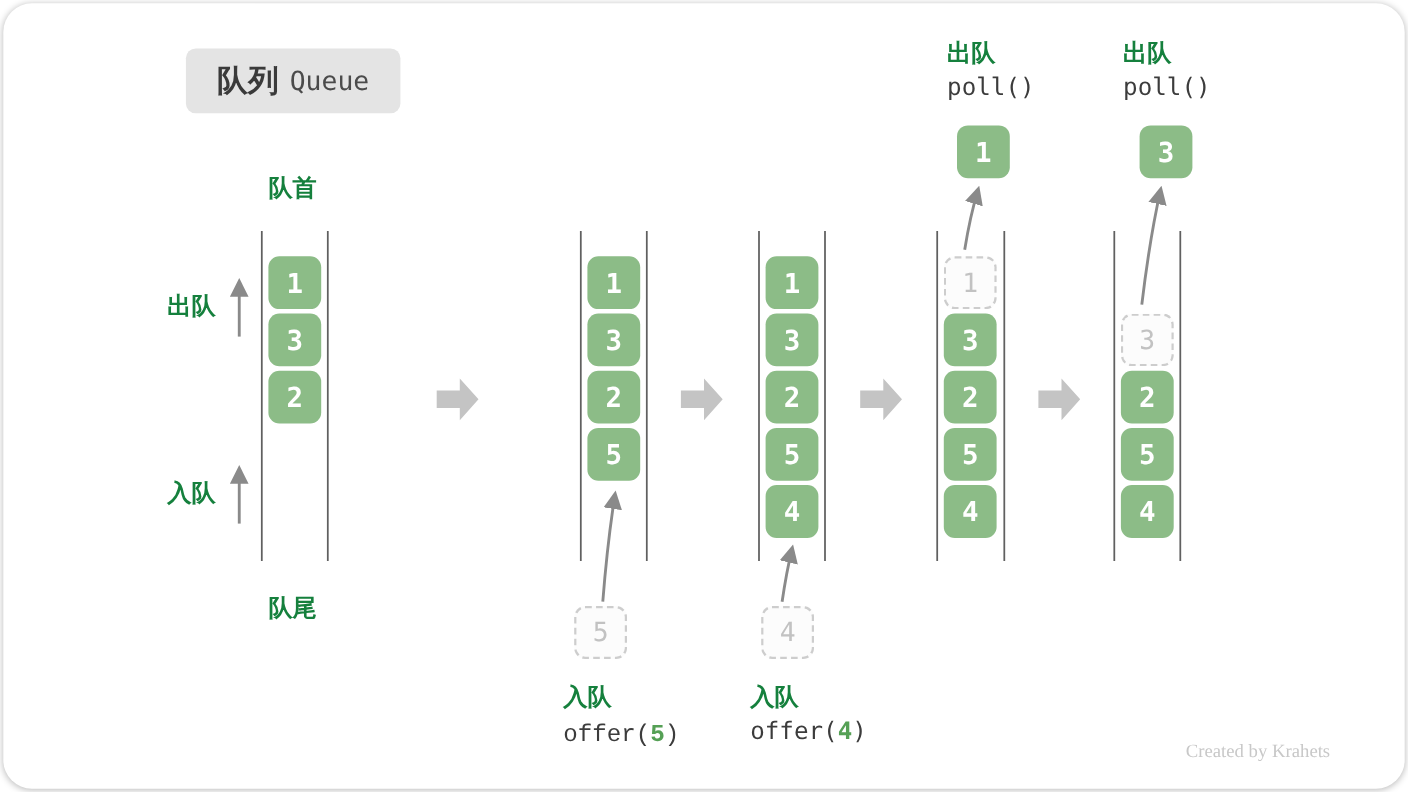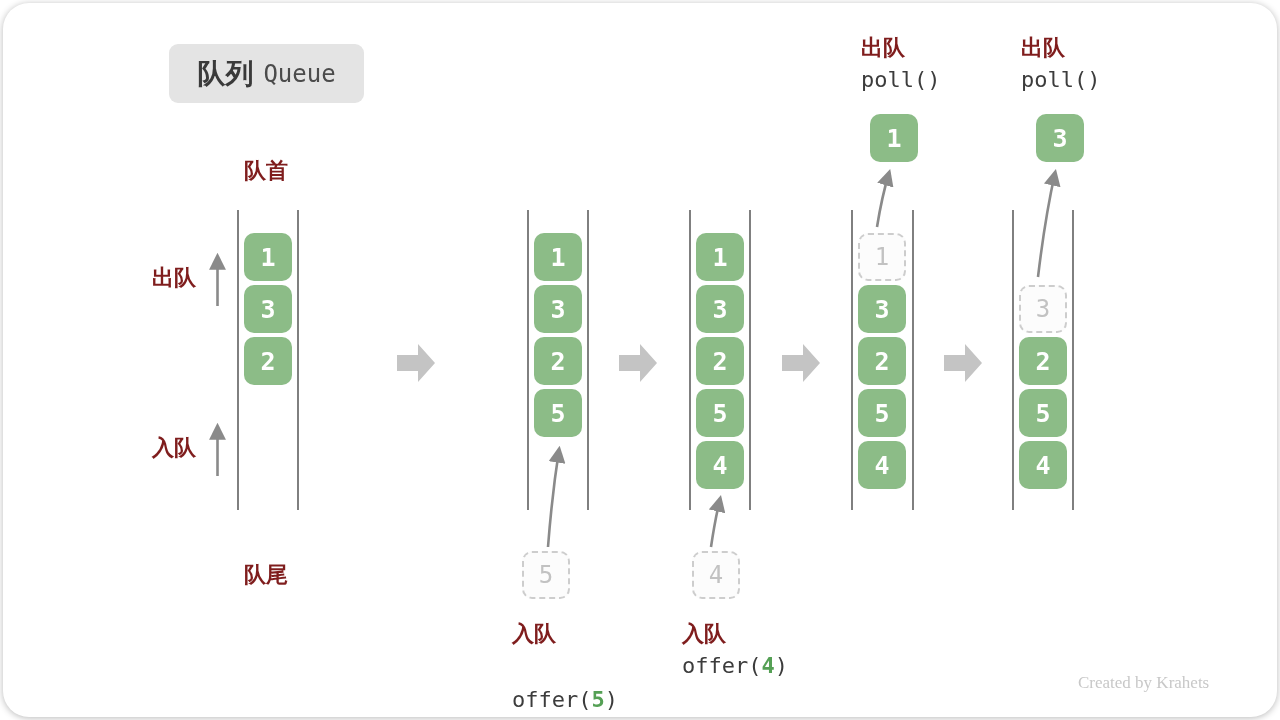--- a/index.html
+++ b/index.html
@@ -7,21 +7,21 @@
          font-family:"Liberation Sans","DejaVu Sans",sans-serif;overflow:hidden;}
   #card{position:absolute;left:3px;top:3px;width:1274px;height:714px;
         background:#ffffff;border-radius:26px;box-shadow:0 1px 7px rgba(0,0,0,0.28);}
   svg.layer{position:absolute;left:0;top:0;width:1280px;height:720px;pointer-events:none;}
 
   .badge{position:absolute;left:169px;top:44px;width:195px;height:59px;background:#e4e4e4;
          border-radius:9px;display:flex;align-items:center;justify-content:center;gap:10px;}
   .badge .zh{font-size:28px;font-weight:700;color:#3a3a3a;}
   .badge .en{font-size:24px;color:#4b4b4b;font-family:"DejaVu Sans Mono","Liberation Mono",monospace;}
 
-  .zh-label{position:absolute;font-size:22px;font-weight:700;color:#7f1d1d;white-space:nowrap;}
+  .zh-label{position:absolute;font-size:22px;font-weight:700;color:#15803d;white-space:nowrap;}
   .code{position:absolute;font-size:22px;color:#3c3c3c;white-space:nowrap;
         font-family:"DejaVu Sans Mono","Liberation Mono",monospace;}
   .code .arg{color:#55a055;font-weight:700;}
 
   .cell{position:absolute;width:48px;height:48px;background:#8cbc87;border-radius:10px;
         display:flex;align-items:center;justify-content:center;color:#ffffff;font-size:25px;
         font-weight:700;font-family:"DejaVu Sans Mono","Liberation Mono",monospace;}
   .ghost{position:absolute;width:44px;height:44px;background:#fcfcfc;border:2px dashed #cdcdcd;
          border-radius:10px;display:flex;align-items:center;justify-content:center;color:#c2c2c2;
          font-size:24px;font-family:"DejaVu Sans Mono","Liberation Mono",monospace;}
@@ -71,35 +71,35 @@
       <path d="M944,355 h21 v-11 l17,19 l-17,19 v-11 h-21 z"></path>
     </g>
   </svg>
 
   <div class="badge">
     <span class="zh">队列</span>
     <span class="en">Queue</span>
   </div>
 
   <div class="zh-label" style="left:244px;top:156px;">队首</div>
-  <div class="zh-label" style="left:244px;top:560px;">队尾</div>
+  <div class="zh-label" style="left:244px;top:538px;">队尾</div>
   <div class="zh-label" style="left:152px;top:263px;">出队</div>
   <div class="zh-label" style="left:152px;top:433px;">入队</div>
 
   <div class="cell" style="left:244px;top:233px;">1</div>
   <div class="cell" style="left:244px;top:285px;">3</div>
   <div class="cell" style="left:244px;top:337px;">2</div>
 
   <div class="cell" style="left:534px;top:233px;">1</div>
   <div class="cell" style="left:534px;top:285px;">3</div>
   <div class="cell" style="left:534px;top:337px;">2</div>
   <div class="cell" style="left:534px;top:389px;">5</div>
   <div class="ghost" style="left:522px;top:551px;">5</div>
   <div class="zh-label" style="left:512px;top:619px;">入队</div>
-  <div class="code" style="left:512px;top:687px;"><span>offer(</span><span class="arg">5</span><span>)</span></div>
+  <div class="code" style="left:512px;top:656px;font-family:Liberation Mono, monospace;"><span>offer(</span><span class="arg">5</span><span>)</span></div>
 
   <div class="cell" style="left:696px;top:233px;">1</div>
   <div class="cell" style="left:696px;top:285px;">3</div>
   <div class="cell" style="left:696px;top:337px;">2</div>
   <div class="cell" style="left:696px;top:389px;">5</div>
   <div class="cell" style="left:696px;top:441px;">4</div>
   <div class="ghost" style="left:692px;top:551px;">4</div>
   <div class="zh-label" style="left:682px;top:619px;">入队</div>
   <div class="code" style="left:682px;top:653px;"><span>offer(</span><span class="arg">4</span><span>)</span></div>
 

